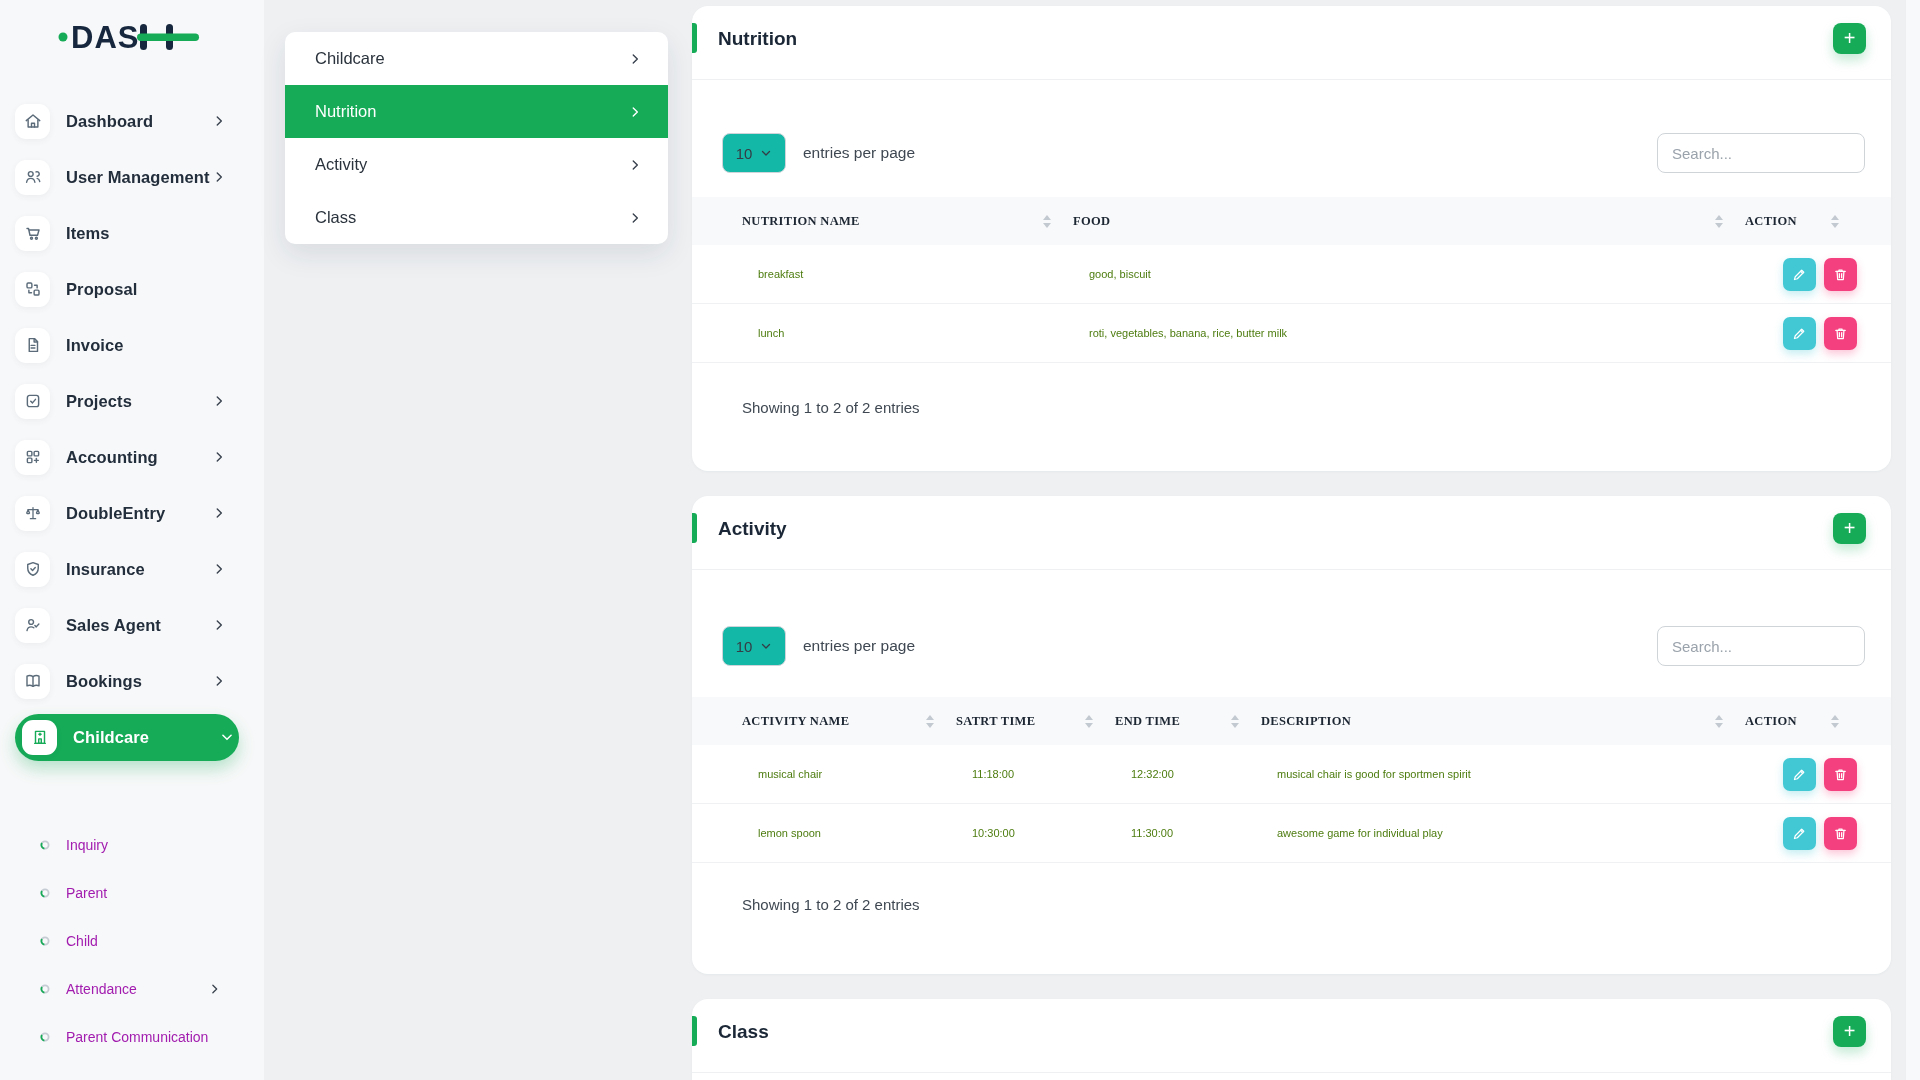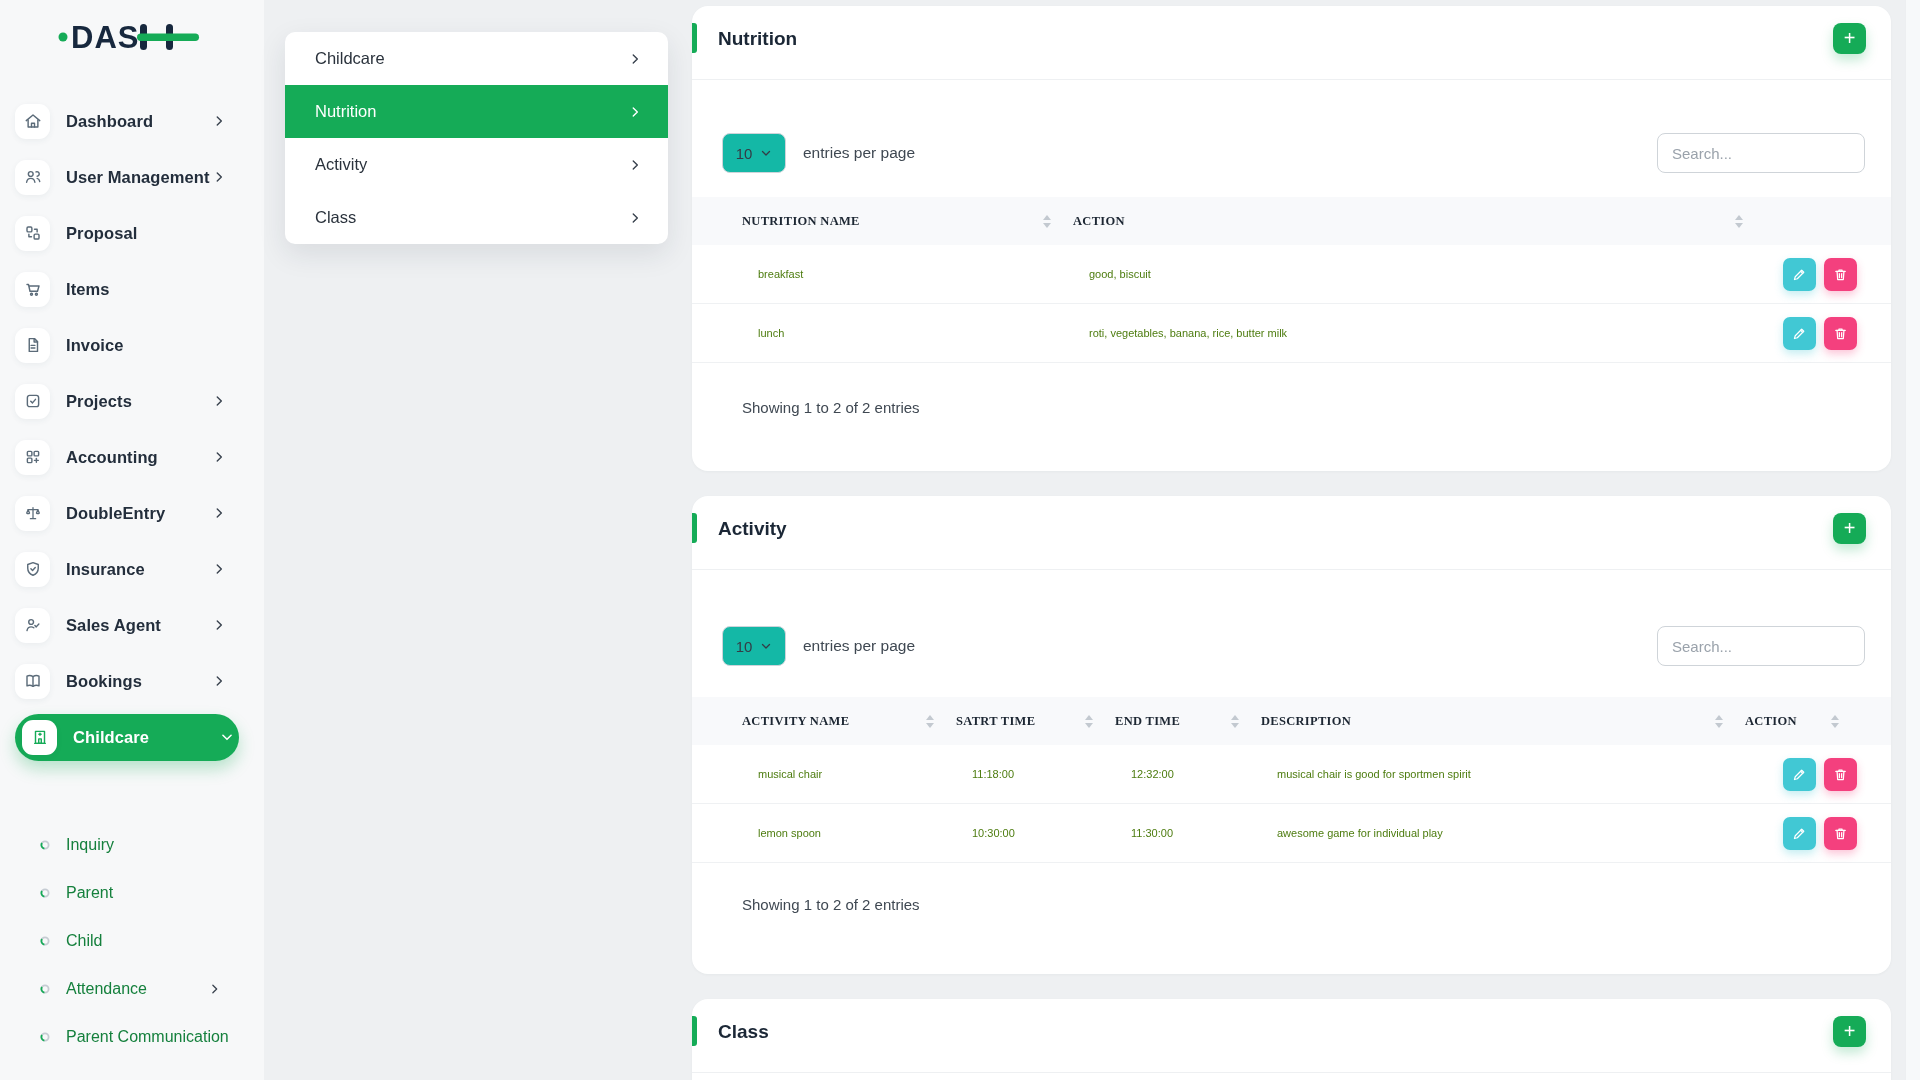--- a/index.html
+++ b/index.html
@@ -16,21 +16,21 @@
   .tile { width:35px; height:35px; background:#ffffff; border-radius:11px; display:flex; align-items:center; justify-content:center; box-shadow:0 2px 6px rgba(40,60,90,.06); flex:0 0 35px; }
   .nav-label { margin-left:16px; font-size:16.5px; font-weight:600; color:#232e3c; letter-spacing:.1px; }
   .chev { position:absolute; left:212px; top:50%; transform:translateY(-50%); display:flex; }
   .nav-item.active-pill { margin:0 25px 0 15px; padding-left:7px; height:47px; background:#15AB57; border-radius:25px; box-shadow:0 8px 16px rgba(21,171,87,.28); }
   .nav-item.active-pill .nav-label { color:#ffffff; }
   .nav-item.active-pill .chev { left:205px; }
   .pill-slot { height:56px; display:flex; flex-direction:column; justify-content:center; }
   .subnav { position:absolute; top:821px; left:0; width:264px; }
   .sub-item { height:48px; display:flex; align-items:center; position:relative; padding-left:40px; cursor:pointer; }
   .sub-bullet { flex:0 0 10px; display:flex; }
-  .sub-label { margin-left:16px; font-size:16px; color:#15803d; }
+  .sub-label { margin-left:16px; font-size:14px; color:#a21caf; }
   
   .flyout { position:absolute; left:285px; top:32px; width:383px; background:#ffffff; border-radius:10px; box-shadow:0 10px 28px rgba(30,40,60,.10); padding:0; overflow:hidden; }
   .fly-item { height:53px; display:flex; align-items:center; justify-content:space-between; padding:0 26px 0 30px; font-size:16.5px; color:#2a323c; cursor:pointer; }
   .fly-item.active { background:#15AB57; color:#ffffff; }
   
   .card { position:absolute; left:692px; width:1199px; background:#ffffff; border-radius:16px; box-shadow:0 1px 3px rgba(30,40,60,.04); }
   .card-nutrition { top:6px;  height:465px; }
   .card-activity  { top:496px; height:478px; }
   .card-class     { top:999px; height:140px; }
   .card-head { position:relative; height:74px; border-bottom:1px solid #eef0f2; }
@@ -114,38 +114,38 @@
       <span class="chev">
           <svg width="14" height="14" viewBox="0 0 24 24" fill="none" stroke="#39424e" stroke-width="2.4" stroke-linecap="round" stroke-linejoin="round">
             <polyline points="9 5 16 12 9 19"></polyline>
           </svg>
         </span>
     </div>
 
     <div class="nav-item">
       <span class="tile">
         <svg width="18" height="18" viewBox="0 0 24 24" fill="none" stroke="#5b6b79" stroke-width="1.9" stroke-linecap="round" stroke-linejoin="round">
+            <path d="M4 6h2l2 9h10l2-7H7.2"></path>
+            <circle cx="10" cy="19" r="1.3"></circle>
+            <circle cx="16.5" cy="19" r="1.3"></circle>
+          </svg>
+      </span>
+      <span class="nav-label">Items</span>
+    </div>
+
+    <div class="nav-item">
+      <span class="tile">
+        <svg width="18" height="18" viewBox="0 0 24 24" fill="none" stroke="#5b6b79" stroke-width="1.9" stroke-linecap="round" stroke-linejoin="round">
             <rect x="4" y="4" width="6.5" height="6.5" rx="1.5"></rect>
             <rect x="13.5" y="13.5" width="6.5" height="6.5" rx="1.5"></rect>
             <path d="M14 7h3.5v3.5"></path>
             <path d="M10 17H6.5v-3.5"></path>
           </svg>
       </span>
       <span class="nav-label">Proposal</span>
-    </div>
-
-    <div class="nav-item">
-      <span class="tile">
-        <svg width="18" height="18" viewBox="0 0 24 24" fill="none" stroke="#5b6b79" stroke-width="1.9" stroke-linecap="round" stroke-linejoin="round">
-            <path d="M4 6h2l2 9h10l2-7H7.2"></path>
-            <circle cx="10" cy="19" r="1.3"></circle>
-            <circle cx="16.5" cy="19" r="1.3"></circle>
-          </svg>
-      </span>
-      <span class="nav-label">Items</span>
     </div>
 
     <div class="nav-item">
       <span class="tile">
         <svg width="18" height="18" viewBox="0 0 24 24" fill="none" stroke="#5b6b79" stroke-width="1.9" stroke-linecap="round" stroke-linejoin="round">
             <path d="M7 3.5h7l4 4V20.5H7z"></path>
             <path d="M13.5 3.5V8H18"></path>
             <path d="M9.5 12.5h5"></path>
             <path d="M9.5 16h5"></path>
           </svg>
@@ -380,20 +380,27 @@
     <input class="search-input" placeholder="Search..." style="">
   </div>
   <div class="tbl-head grid-nutrition">
     <div class="th">
         <span>NUTRITION NAME</span>
         <span class="sort">
           <i class="up"></i>
           <i class="down"></i>
         </span>
       </div>
+    <div class="th">
+        <span>FOOD</span>
+        <span class="sort">
+          <i class="up"></i>
+          <i class="down"></i>
+        </span>
+      </div>
     <div class="th" style="padding-right:2px">
         <span>ACTION</span>
         <span class="sort">
           <i class="up"></i>
           <i class="down"></i>
         </span>
       </div>
   </div>
   <div class="tbl-row grid-nutrition row-1">
     <span>breakfast</span>

